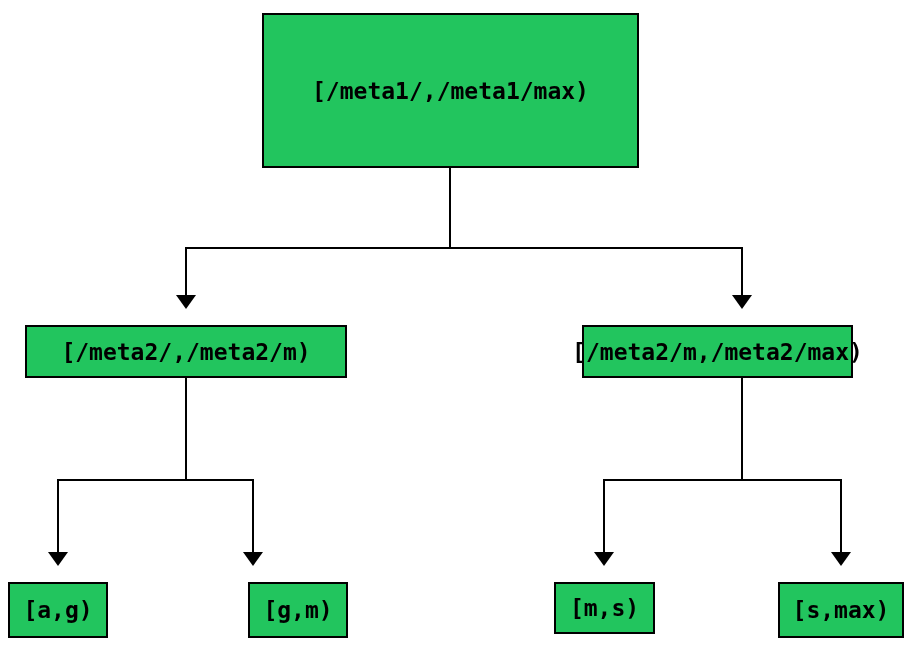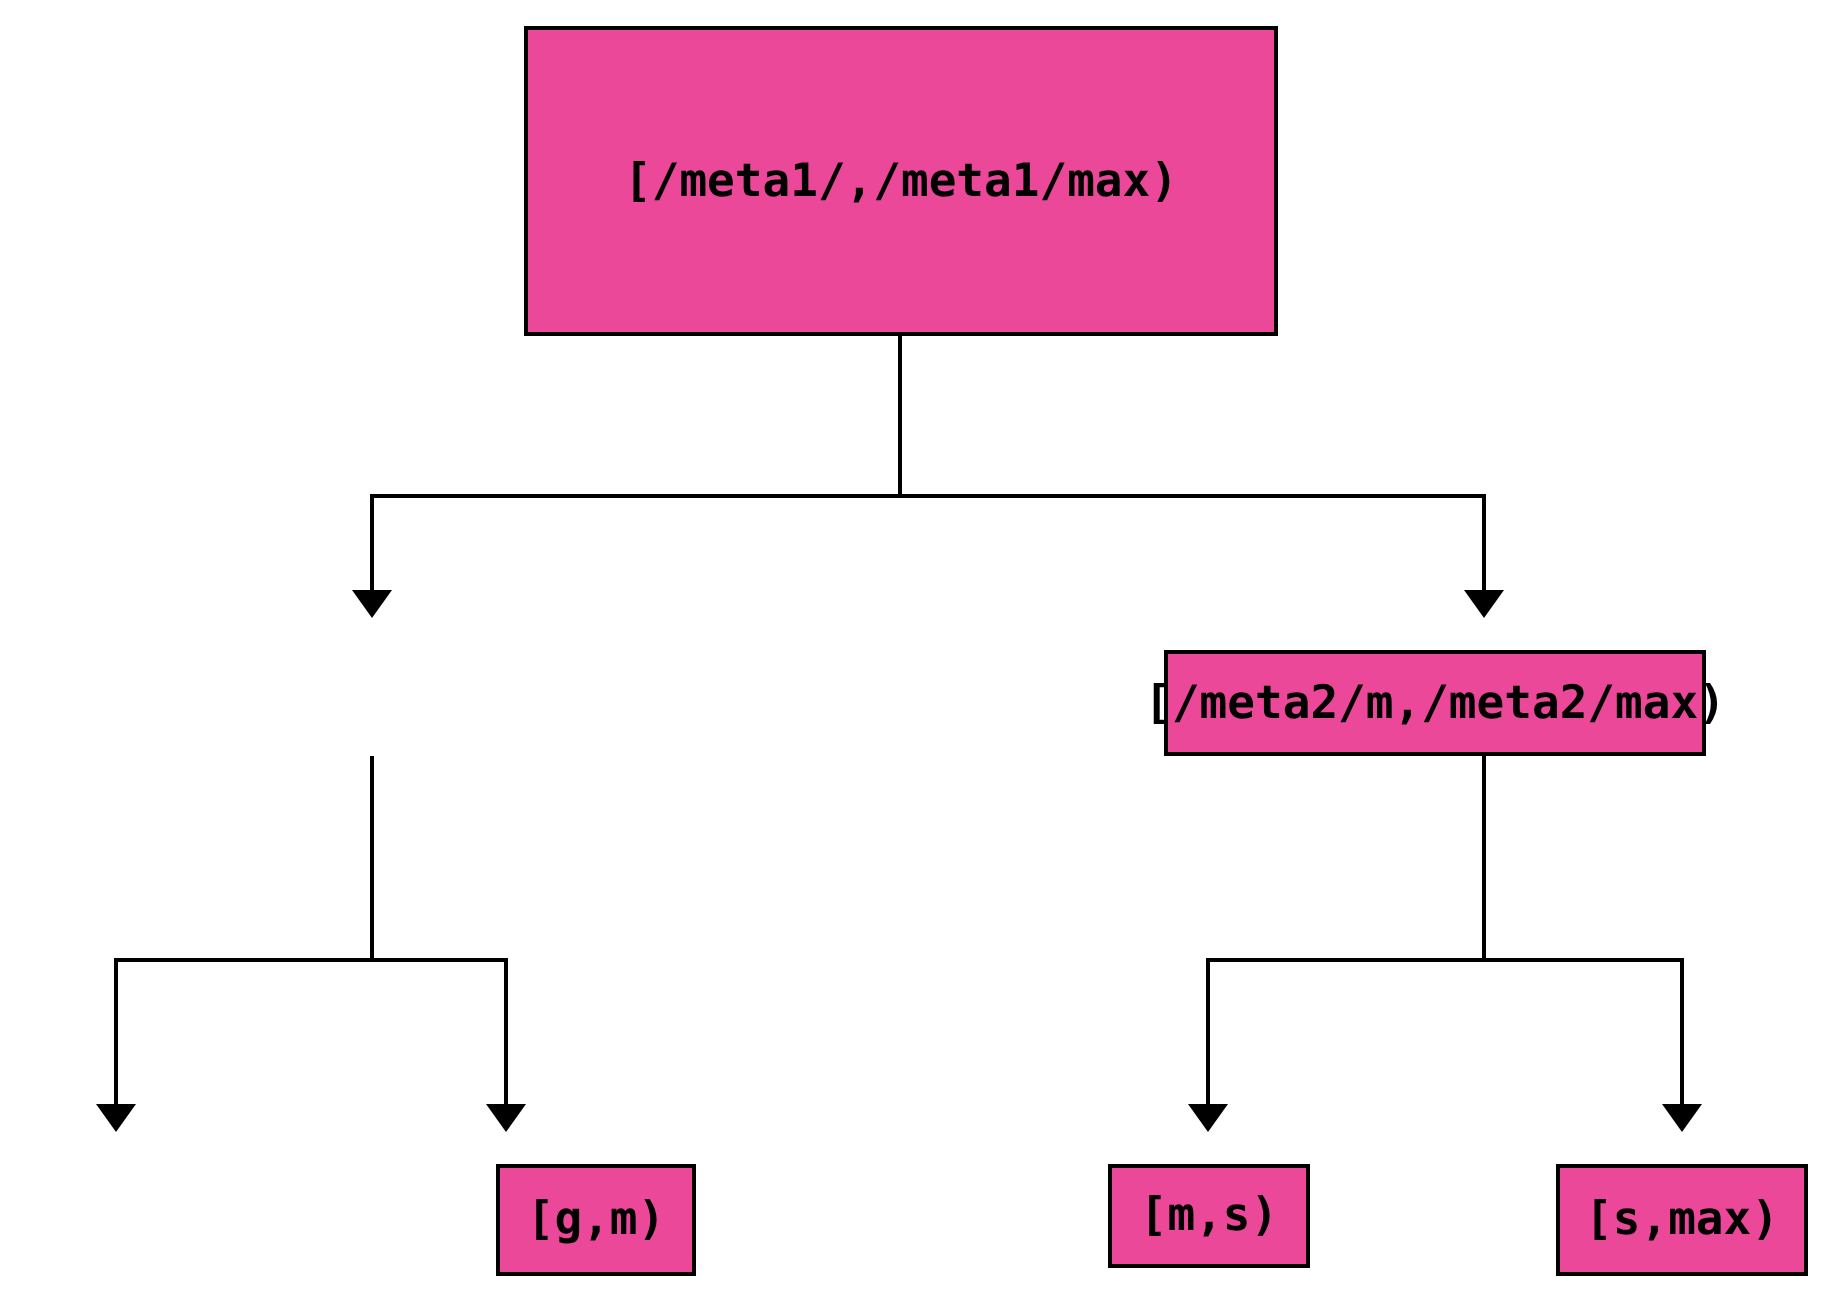--- a/index.html
+++ b/index.html
@@ -12,21 +12,21 @@
     width: 912px;
     height: 652px;
     background: #ffffff;
     overflow: hidden;
     font-family: "DejaVu Sans Mono", "Liberation Mono", monospace;
   }
   .node {
     position: absolute;
     box-sizing: border-box;
     border: 2px solid #000000;
-    background: #ec4899;
+    background: #22c55e;
     display: flex;
     align-items: center;
     justify-content: center;
     font-size: 23px;
     font-weight: bold;
     color: #000000;
     white-space: nowrap;
     letter-spacing: 0;
   }
   .line {
@@ -95,18 +95,20 @@
   <div class="arrow-down e2-arrR"></div>
 
   <div class="line e3-stem"></div>
   <div class="line e3-bar"></div>
   <div class="line e3-legL"></div>
   <div class="line e3-legR"></div>
   <div class="arrow-down e3-arrL"></div>
   <div class="arrow-down e3-arrR"></div>
 
   <div class="node node-root">[/meta1/,/meta1/max)</div>
+  <div class="node node-left">[/meta2/,/meta2/m)</div>
   <div class="node node-right">[/meta2/m,/meta2/max)</div>
+  <div class="node node-leaf-ag">[a,g)</div>
   <div class="node node-leaf-gm">[g,m)</div>
   <div class="node node-leaf-ms">[m,s)</div>
   <div class="node node-leaf-smax">[s,max)</div>
 
 </div>
 
 </body></html>

